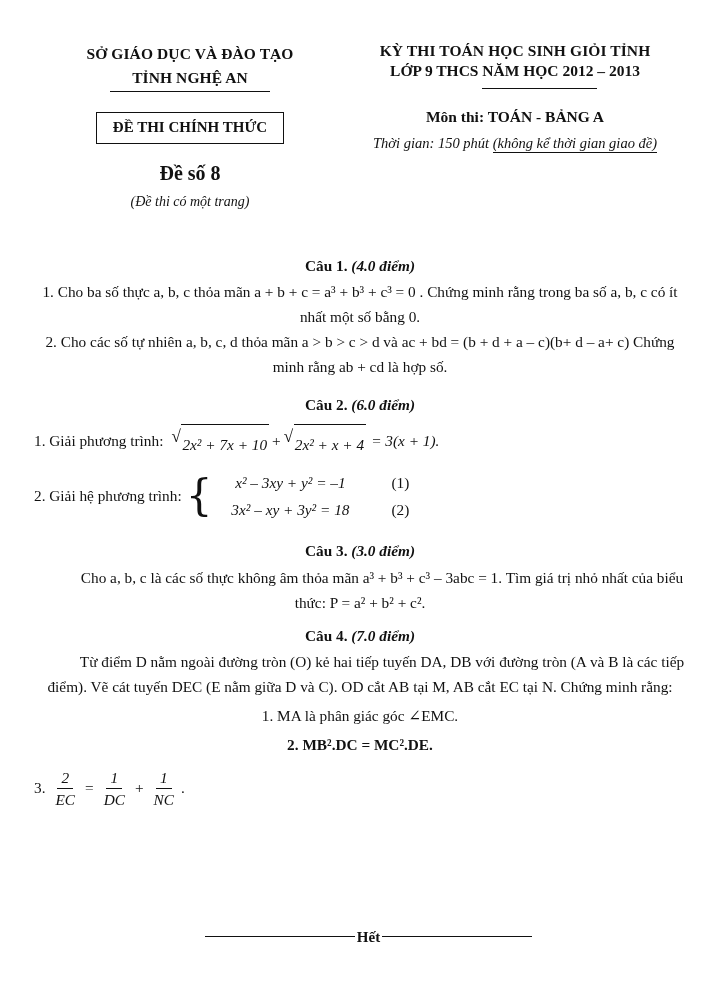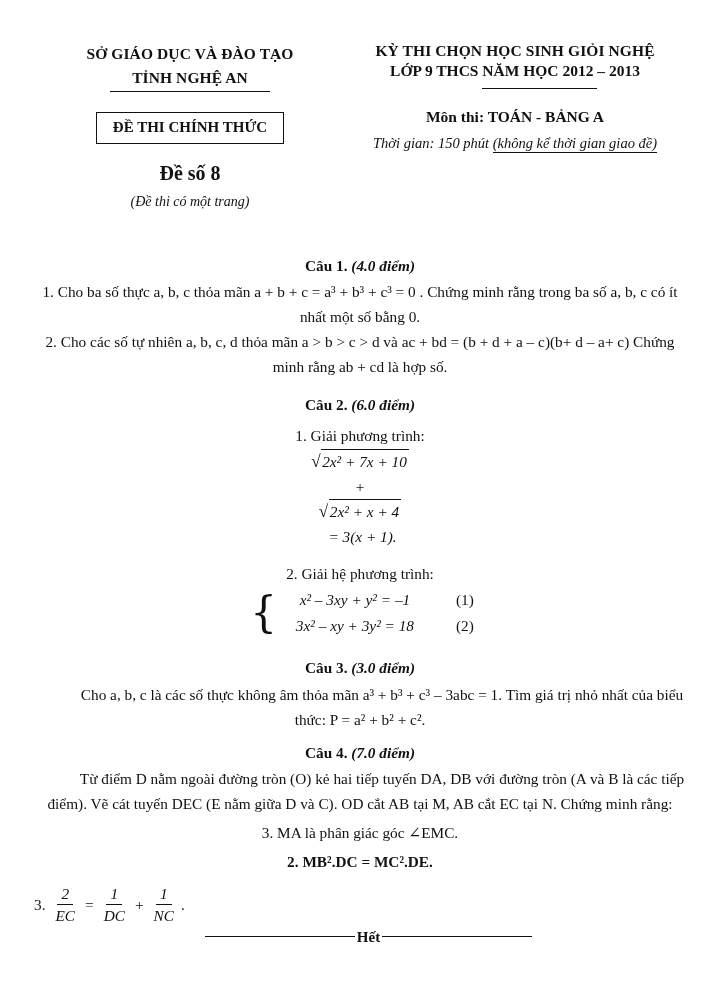--- a/index.html
+++ b/index.html
@@ -138,27 +138,26 @@
     content: "√";
     position: absolute;
     left: 0;
     top: -1px;
     font-size: 1.12em;
     font-style: normal;
   }
   .sqrt > .rad {
     display: inline-block;
     border-top: 1.1px solid #111;
-    padding: 0 2px 0 1px;
+    padding: 8px 2px 0 1px;
   }
   .row-eq {
     display: flex;
     align-items: center;
     margin-top: 6px;
-    flex-direction: column;
   }
   .brace-sys {
     display: inline-flex;
     align-items: center;
     margin-left: 4px;
   }
   .brace {
     font-size: 42px;
     line-height: 0.82;
     font-weight: 300;
@@ -226,21 +225,21 @@
 
   <div class="header">
     <div class="hdr-left">
       <div class="bold-caps">SỞ GIÁO DỤC VÀ ĐÀO TẠO</div>
       <div class="bold-caps"><span class="line2">TỈNH NGHỆ AN</span></div>
       <div class="official-box">ĐỀ THI CHÍNH THỨC</div>
       <div class="de-so">Đề số 8</div>
       <div class="one-page">(Đề thi có một trang)</div>
     </div>
     <div class="hdr-right">
-      <div class="r-line1">KỲ THI CHỌN HỌC SINH GIỎI NGHỆ</div>
+      <div class="r-line1">KỲ THI TOÁN HỌC SINH GIỎI TỈNH</div>
       <div class="r-line2">
         <span>LỚP 9 THCS </span><span class="ul">NĂM HỌC 2012 </span><span>– 2013</span>
       </div>
       <div class="subject">Môn thi: TOÁN - BẢNG A</div>
       <div class="time">
         <span>Thời gian: 150 phút </span><span class="ul">(không kể thời gian giao đề)</span>
       </div>
     </div>
   </div>
 
@@ -286,21 +285,21 @@
       <span>Câu 3.</span>
       <span class="pts">(3.0 điểm)</span>
     </div>
     <p class="t indent">Cho a, b, c là các số thực không âm thỏa mãn a³ + b³ + c³ – 3abc = 1. Tìm giá trị nhỏ nhất của biểu thức:  P = a² + b² + c².</p>
 
     <div class="q-head" style="margin-top:8px;">
       <span>Câu 4.</span>
       <span class="pts">(7.0 điểm)</span>
     </div>
     <p class="t indent">Từ điểm D nằm ngoài đường tròn (O) kẻ hai tiếp tuyến DA, DB với đường tròn (A và B là các tiếp điểm). Vẽ cát tuyến DEC (E nằm giữa D và C). OD cắt AB tại M, AB cắt EC tại N. Chứng minh rằng:</p>
-    <p class="t" style="margin-top:4px;">3. MA là phân giác góc ∠EMC.</p>
+    <p class="t" style="margin-top:4px;">1. MA là phân giác góc ∠EMC.</p>
     <p class="t" style="margin-top:4px;font-weight:bold;">2. MB².DC = MC².DE.</p>
     <div class="frac-row">
       <span class="lead">3.</span>
       <span class="frac">
         <span class="num">2</span>
         <span class="den">EC</span>
       </span>
       <span class="op">=</span>
       <span class="frac">
         <span class="num">1</span>

